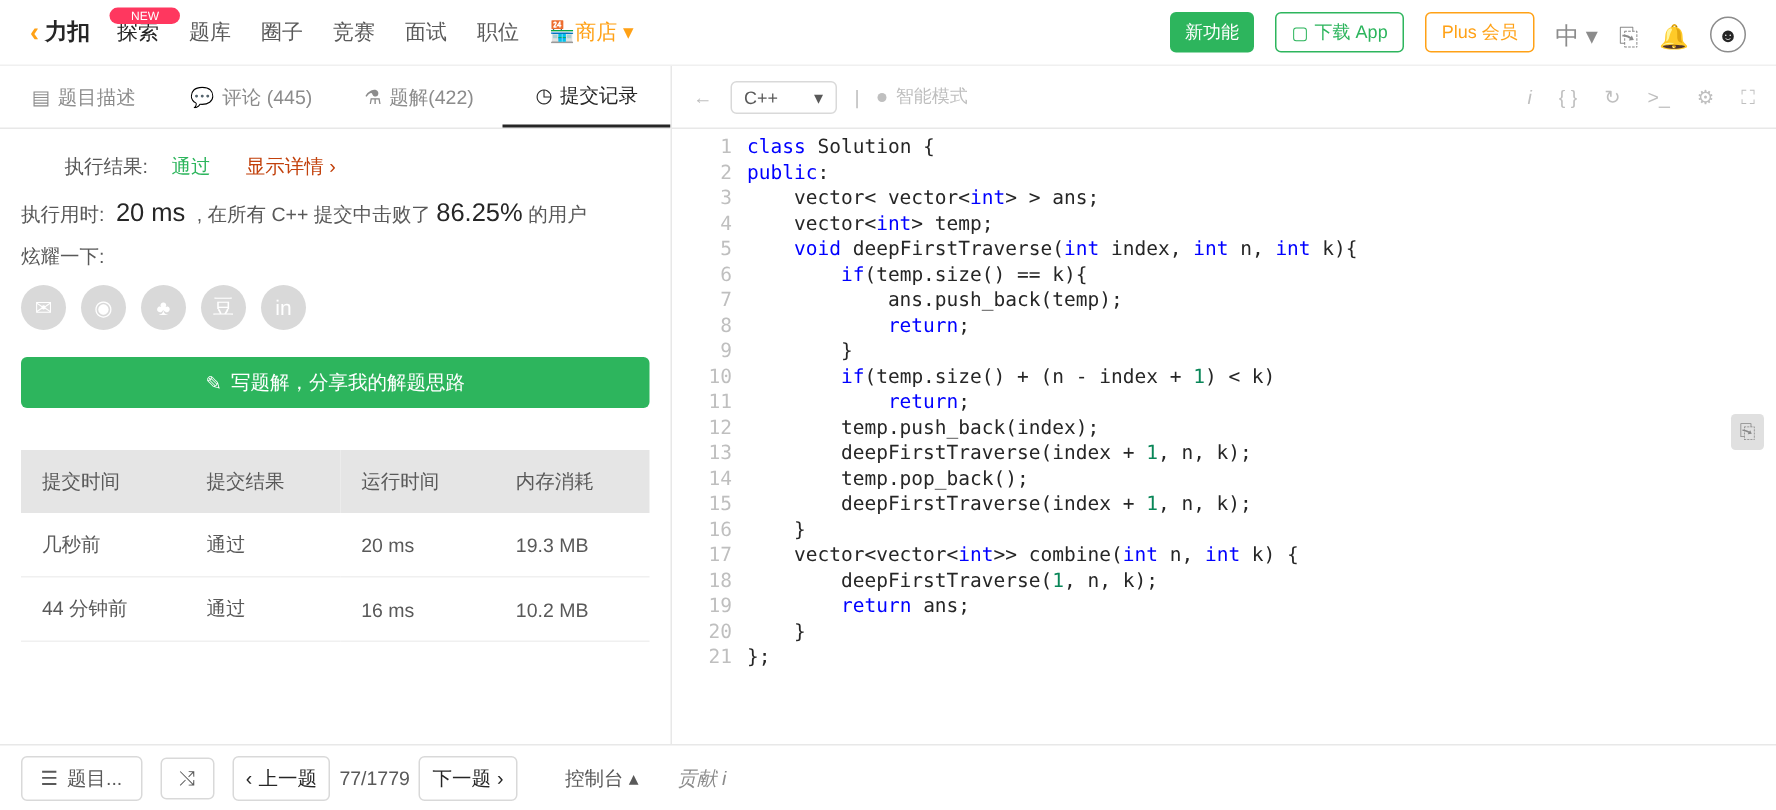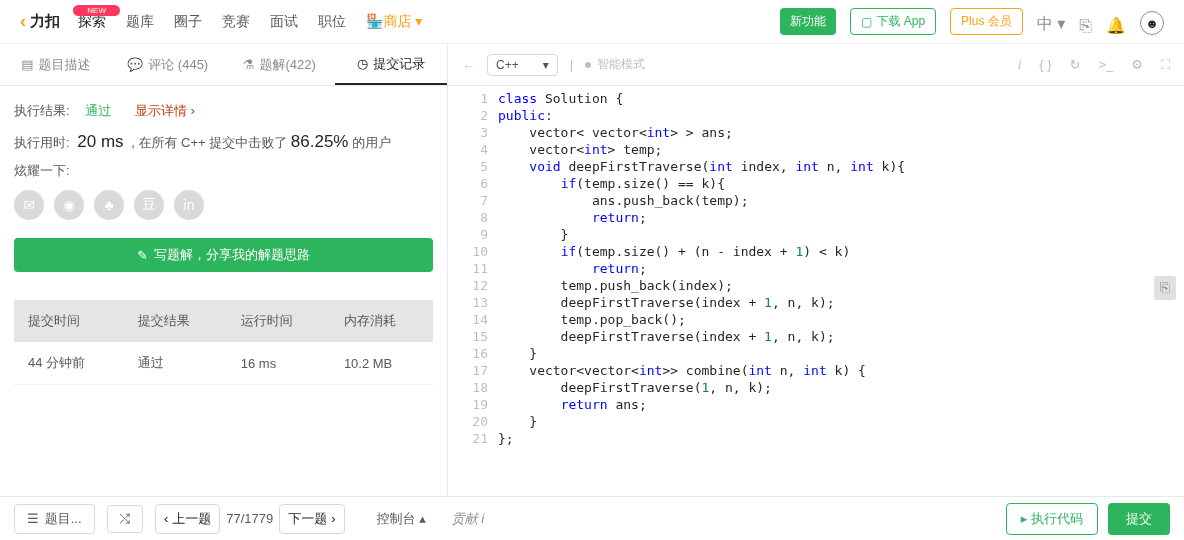--- a/index.html
+++ b/index.html
@@ -17,21 +17,21 @@
 .btn-outline-orange { border: 1px solid #ffa116; color: #ffa116; padding: 4px 10px; border-radius: 4px; font-size: 12px; }
 .top-icon { color: #8c8c8c; font-size: 16px; cursor: pointer; }
 .avatar { width: 24px; height: 24px; border-radius: 50%; border: 1.5px solid #8c8c8c; display: flex; align-items: center; justify-content: center; font-size: 13px; }
 .main { display: flex; height: 452px; }
 .left-pane { width: 448px; border-right: 1px solid #e8e8e8; display: flex; flex-direction: column; overflow: hidden; }
 .tabs { display: flex; border-bottom: 1px solid #e8e8e8; height: 42px; }
 .tab { flex: 1; display: flex; align-items: center; justify-content: center; gap: 5px; color: #8c8c8c; cursor: pointer; font-size: 13px; }
 .tab.active { color: #262626; border-bottom: 2px solid #262626; }
 .left-body { padding: 16px 14px; overflow-y: auto; }
 .result-line { margin-bottom: 12px; color: #595959; }
-.result-line .label { margin-right: 12px; }
+.result-line .label { margin-right: 12px; margin-left: 29px; }
 .pass-text { color: #2db55d; font-weight: 500; }
 .detail-link { color: #c2410c; margin-left: 20px; cursor: pointer; }
 .stat-line { margin-bottom: 10px; color: #595959; }
 .stat-big { font-size: 17px; color: #262626; margin: 0 4px; }
 .stat-pct { font-size: 17px; color: #262626; text-align: right; }
 .share-row { display: flex; gap: 10px; margin: 10px 0 18px; }
 .share-circle { width: 30px; height: 30px; border-radius: 50%; background: #d9d9d9; display: flex; align-items: center; justify-content: center; color: #fff; font-size: 14px; cursor: pointer; }
 .solution-btn { background: #2db55d; color: #fff; width: 100%; padding: 8px; border-radius: 4px; border: none; cursor: pointer; font-size: 13px; display: flex; align-items: center; justify-content: center; gap: 6px; }
 .history-table { margin-top: 28px; width: 100%; border-collapse: collapse; }
 .history-table th { background: #e5e5e5; padding: 12px 14px; text-align: left; font-weight: normal; color: #595959; font-size: 13px; }
@@ -146,20 +146,26 @@
         <thead>
             <tr>
           <th>提交时间</th>
           <th>提交结果</th>
           <th>运行时间</th>
           <th>内存消耗</th>
         </tr>
           </thead>
         <tbody>
           <tr>
+            <td>几秒前</td>
+            <td class="pass-cell">通过</td>
+            <td>20 ms</td>
+            <td>19.3 MB</td>
+          </tr>
+          <tr>
             <td>44 分钟前</td>
             <td class="pass-cell">通过</td>
             <td>16 ms</td>
             <td>10.2 MB</td>
           </tr>
         </tbody>
       </table>
     </div>
   </div>
 
@@ -227,17 +233,13 @@
         <span>上一题</span>
       </div>
     <span class="pager-mid">77/1779</span>
     <div class="pager-arrow">
         <span>下一题</span>
         <span>›</span>
       </div>
   </div>
   <span class="console-label"><span>控制台</span> ▴</span>
   <span class="contrib"><span>贡献</span> <i>i</i></span>
-  <div class="bb-right">
-    <div class="run-btn">▸ <span>执行代码</span></div>
-    <button class="submit-btn">提交</button>
-  </div>
 </div>
 
 </body></html>

